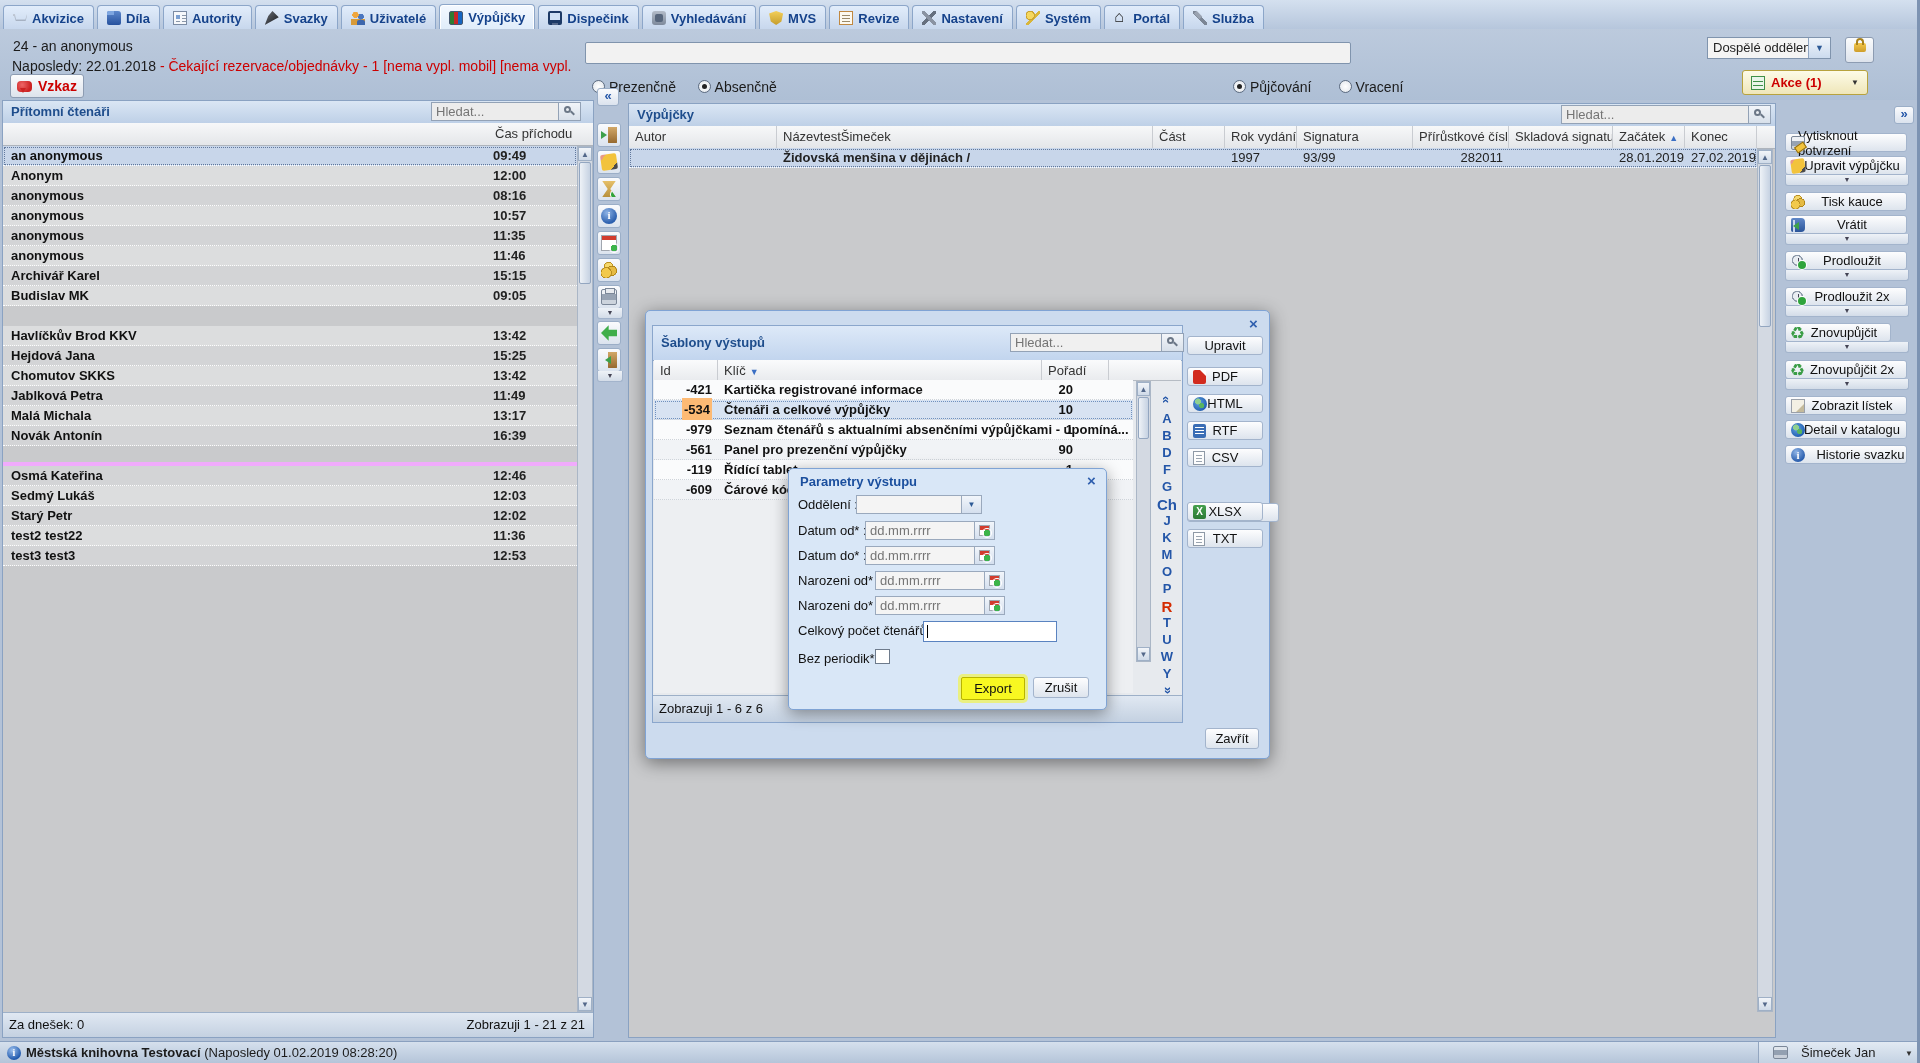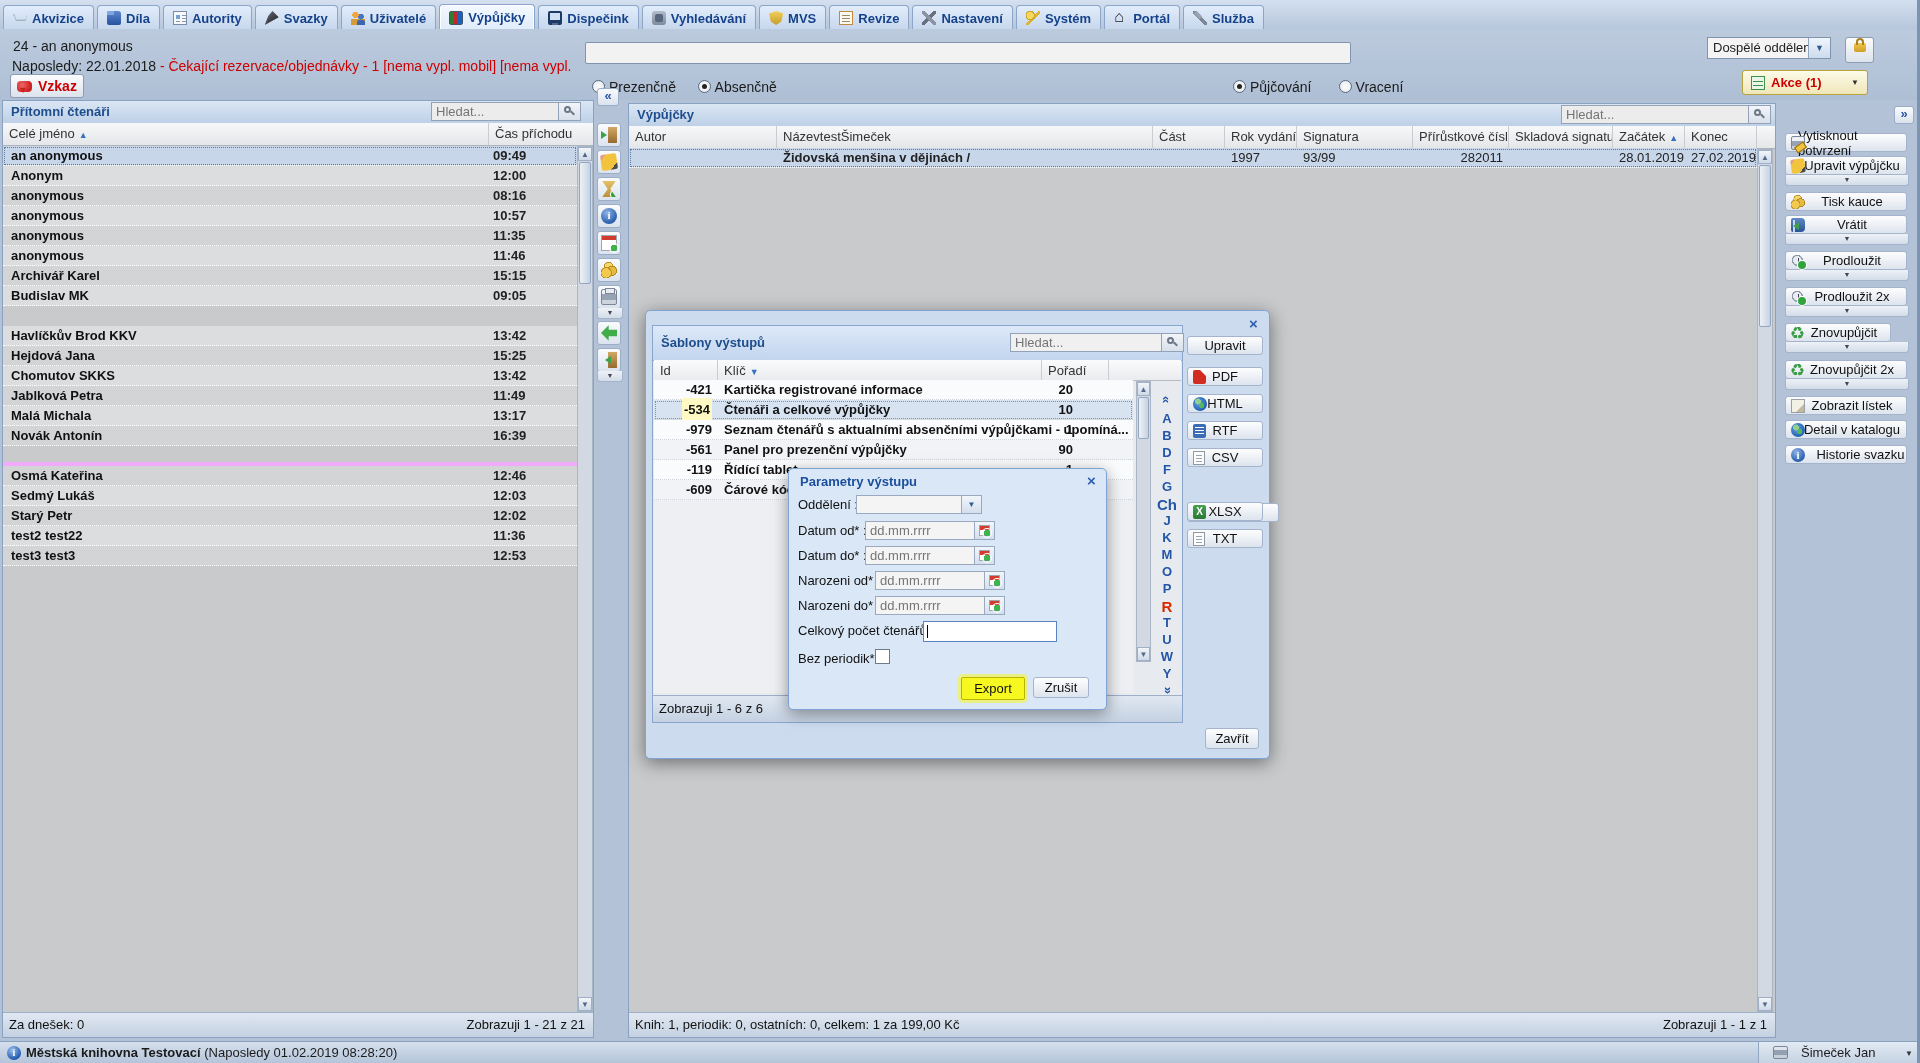--- a/index.html
+++ b/index.html
@@ -134,21 +134,21 @@
   #tmplwin .closex,#parwin .closex{position:absolute;width:15px;height:15px;color:#2f5fae;font-weight:bold;font-size:15px;line-height:13px;text-align:center;cursor:pointer;}
   #tmplpanel{position:absolute;left:6px;top:14px;width:531px;height:398px;border:1px solid #8aa6cc;background:#e7eaee;box-sizing:border-box;}
   #tmplpanel .phead{height:34px;background:linear-gradient(#dde9f8,#c2d5ee);}
   #tmplpanel .ptitle{top:9px;}
   .tgh{position:absolute;left:1px;right:1px;top:34px;height:20px;background:linear-gradient(#fafbfc,#e9ebee);border-bottom:1px solid #b6bcc4;}
   .trowwrap{position:absolute;left:1px;top:54px;width:479px;bottom:29px;background:#edeff2;overflow:hidden;}
   .trow{position:absolute;left:0;width:479px;height:20px;border-bottom:1px dotted #cfd4da;box-sizing:border-box;background:#fafbfc;cursor:pointer;}
   .trow.alt{background:#f1f3f6;}
   .trow.sel{background:#d8e3f2;outline:1px dotted #7191bd;outline-offset:-2px;}
   .tid{position:absolute;left:0;top:2px;width:58px;text-align:right;font-weight:bold;color:#111;}
-  .tid .hl{background:#fef9c3;padding:4px 2px;}
+  .tid .hl{background:#fdba74;padding:4px 2px;}
   .tkey{position:absolute;left:70px;top:2px;font-weight:bold;color:#111;white-space:nowrap;}
   .tord{position:absolute;left:340px;top:2px;width:79px;text-align:right;font-weight:bold;color:#111;}
   .alpha{position:absolute;width:26px;text-align:center;color:#2456a8;font-weight:bold;font-size:13px;cursor:pointer;}
   .alpha.big{font-size:15px;}
   .alpha.red{color:#d42b00;font-size:15px;}
   .ajump{color:#2456a8;font-weight:bold;display:inline-block;transform:rotate(90deg);}
   .ajump.dn{transform:rotate(-90deg);}
   #parwin{position:absolute;left:788px;top:468px;width:317px;height:240px;background:#d9e7f7;border:1px solid #7fa3d4;border-radius:5px;box-shadow:0 4px 16px rgba(0,0,0,.4);}
   #parwin .wtitle{position:absolute;left:11px;top:5px;color:#1b4f9e;font-weight:bold;font-size:13px;}
   .flabel{position:absolute;left:9px;font-size:13px;color:#111;white-space:nowrap;}
@@ -252,21 +252,20 @@
 
   <div class="panel" id="leftpanel" style="left:2px;top:100px;width:592px;height:938px;">
     <div class="phead">
       <div class="ptitle">Přítomní čtenáři</div>
       <input class="srch" style="left: 428px; top: 1px; width: 128px;" placeholder="Hledat...">
       <div class="strig" style="left:556px;top:1px;">
           <span class="ico ic-mag"></span>
         </div>
     </div>
     <div class="gridhead" style="top:22px;">
-      <div class="ghcell" style="left:0;width:486px;"><span>Celé jméno</span><span class="sortup">▲</span></div>
       <div class="ghcell" style="left:486px;width:104px;border-right:none;"><span>Čas příchodu</span></div>
     </div>
     <div id="lrows"></div>
     <div class="vsb" style="left:574px;top:45px;bottom:25px;">
       <div class="ar" style="top:0;">▲</div>
       <div class="thumb" style="top:15px;height:120px;"></div>
       <div class="ar" style="bottom:0;">▼</div>
     </div>
     <div class="pfoot">
       <div class="pfl">Za dnešek: 0</div>
@@ -411,24 +410,20 @@
         <div style="position: absolute; left: 602px; top: 2px;">1997</div>
         <div style="position: absolute; left: 674px; top: 2px;">93/99</div>
         <div style="position: absolute; left: 784px; top: 2px; width: 90px; text-align: right;">282011</div>
         <div style="position: absolute; left: 990px; top: 2px;">28.01.2019</div>
         <div style="position: absolute; left: 1062px; top: 2px;">27.02.2019</div>
       </div>
     <div class="vsb" style="left:1128px;top:45px;bottom:25px;">
       <div class="ar" style="top:0;">▲</div>
       <div class="thumb" style="top:15px;height:160px;"></div>
       <div class="ar" style="bottom:0;">▼</div>
-    </div>
-    <div class="pfoot">
-      <div class="pfl">Knih: 1, periodik: 0, ostatních: 0, celkem: 1 za 199,00 Kč</div>
-      <div class="pfr">Zobrazuji 1 - 1 z 1</div>
     </div>
   </div>
 
   <div class="collapse" style="left:1894px;top:106px;width:18px;height:16px;">»</div>
   <div id="sidebtns">
       <div class="btn" style="left: 1785px; top: 133px; width: 122px; height: 19px;">
         <span class="bic ico ic-print-confirm"></span>
         <span style="margin-left: 12px;">Vytisknout potvrzení</span>
       </div>
       <div class="btn" style="left: 1785px; top: 156px; width: 122px; height: 19px;">

